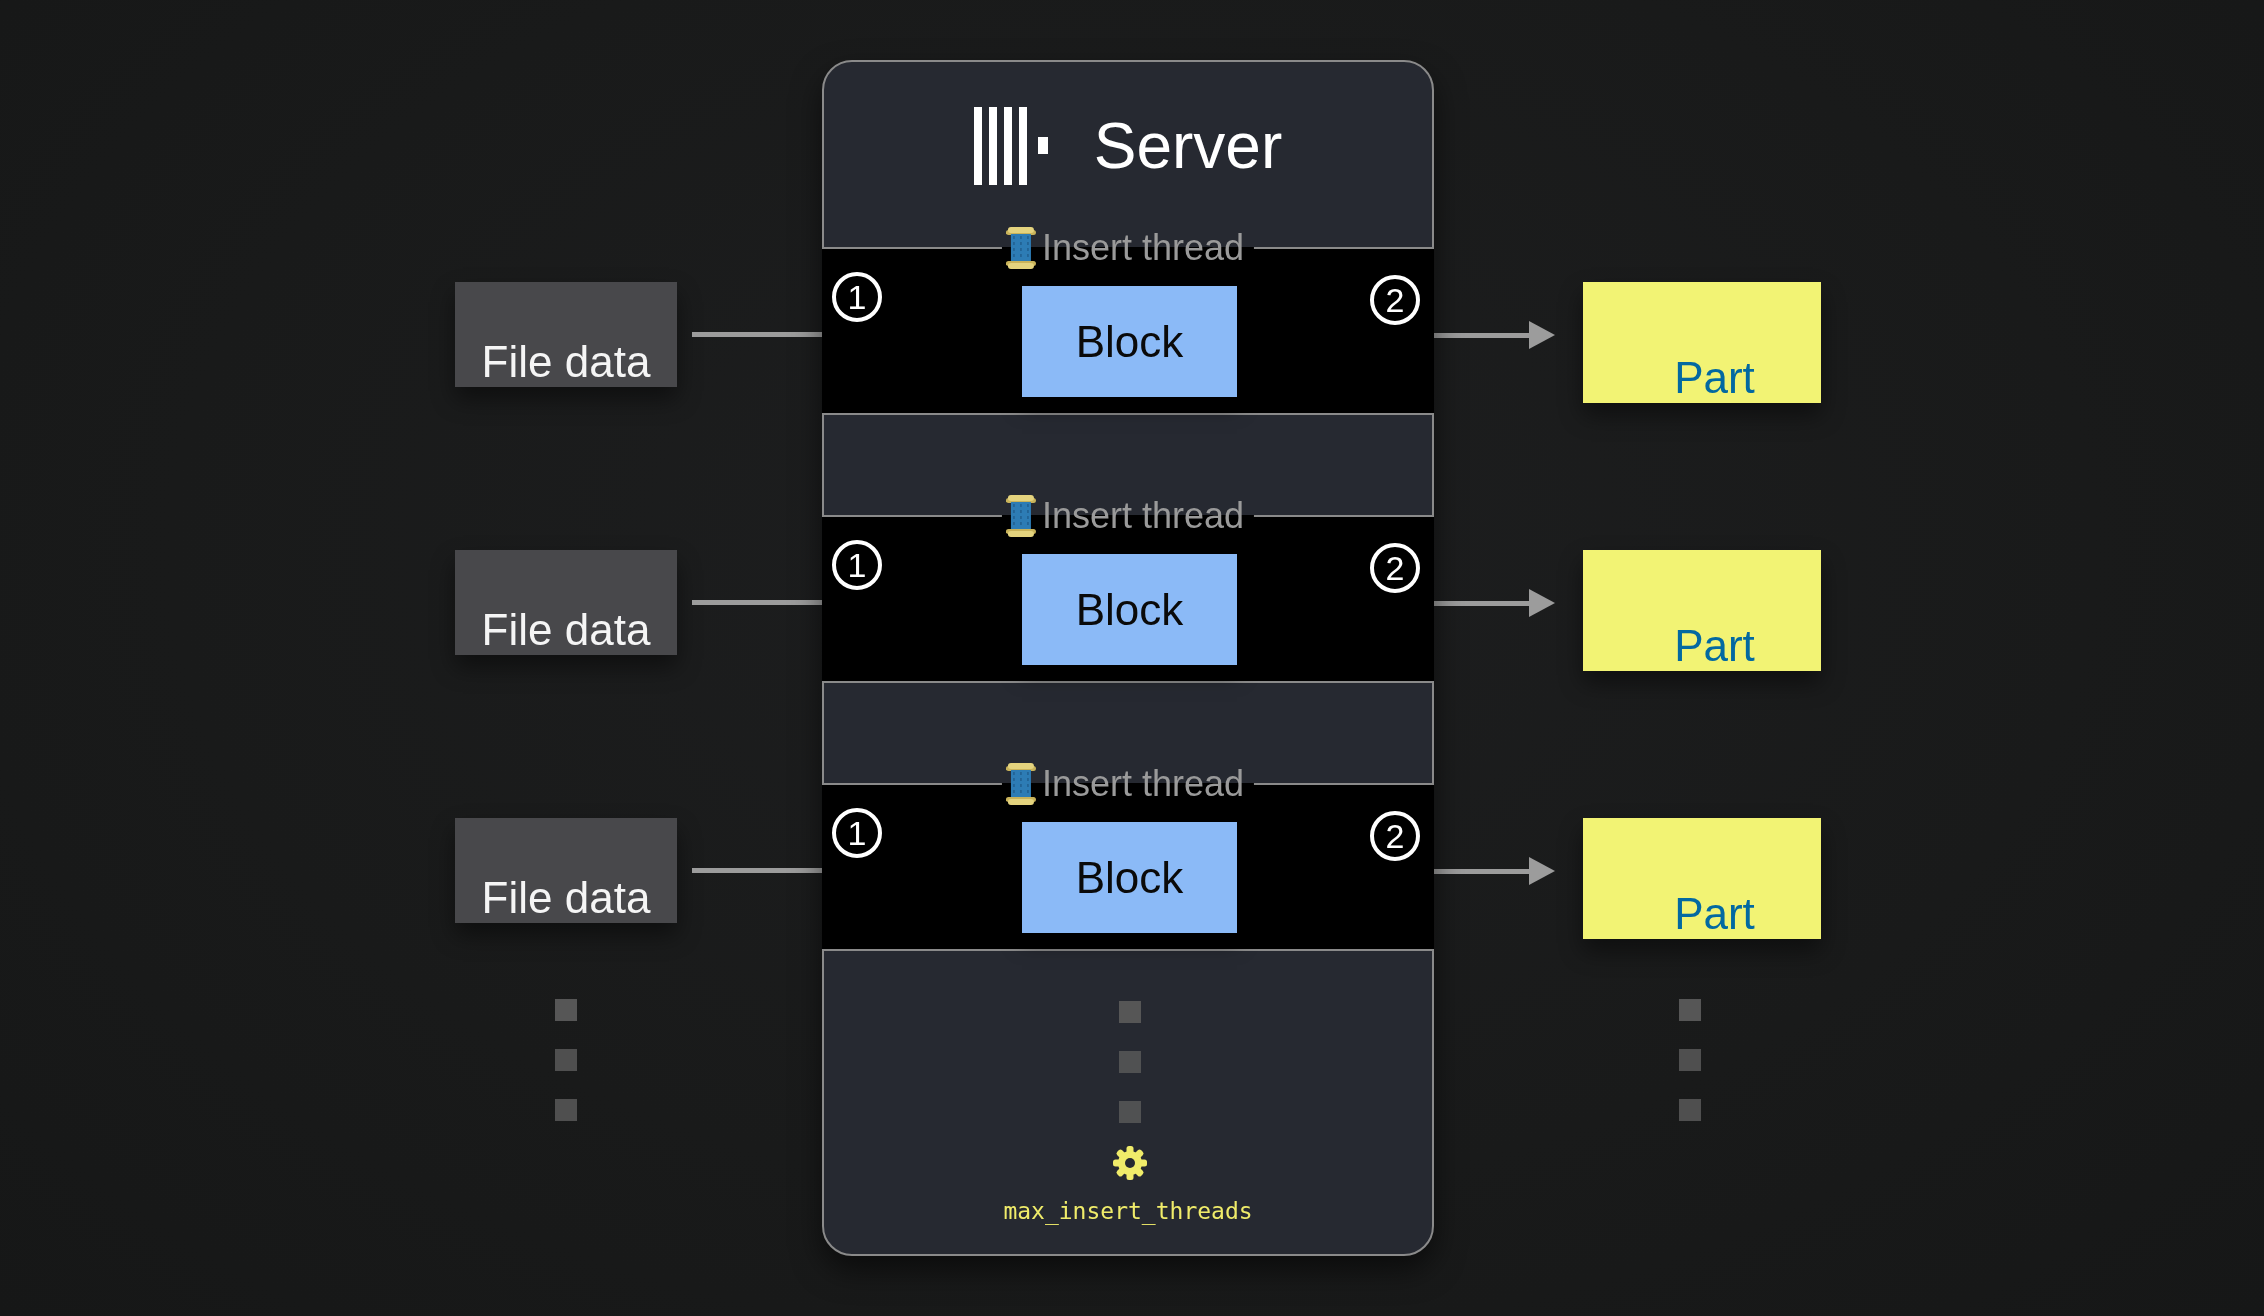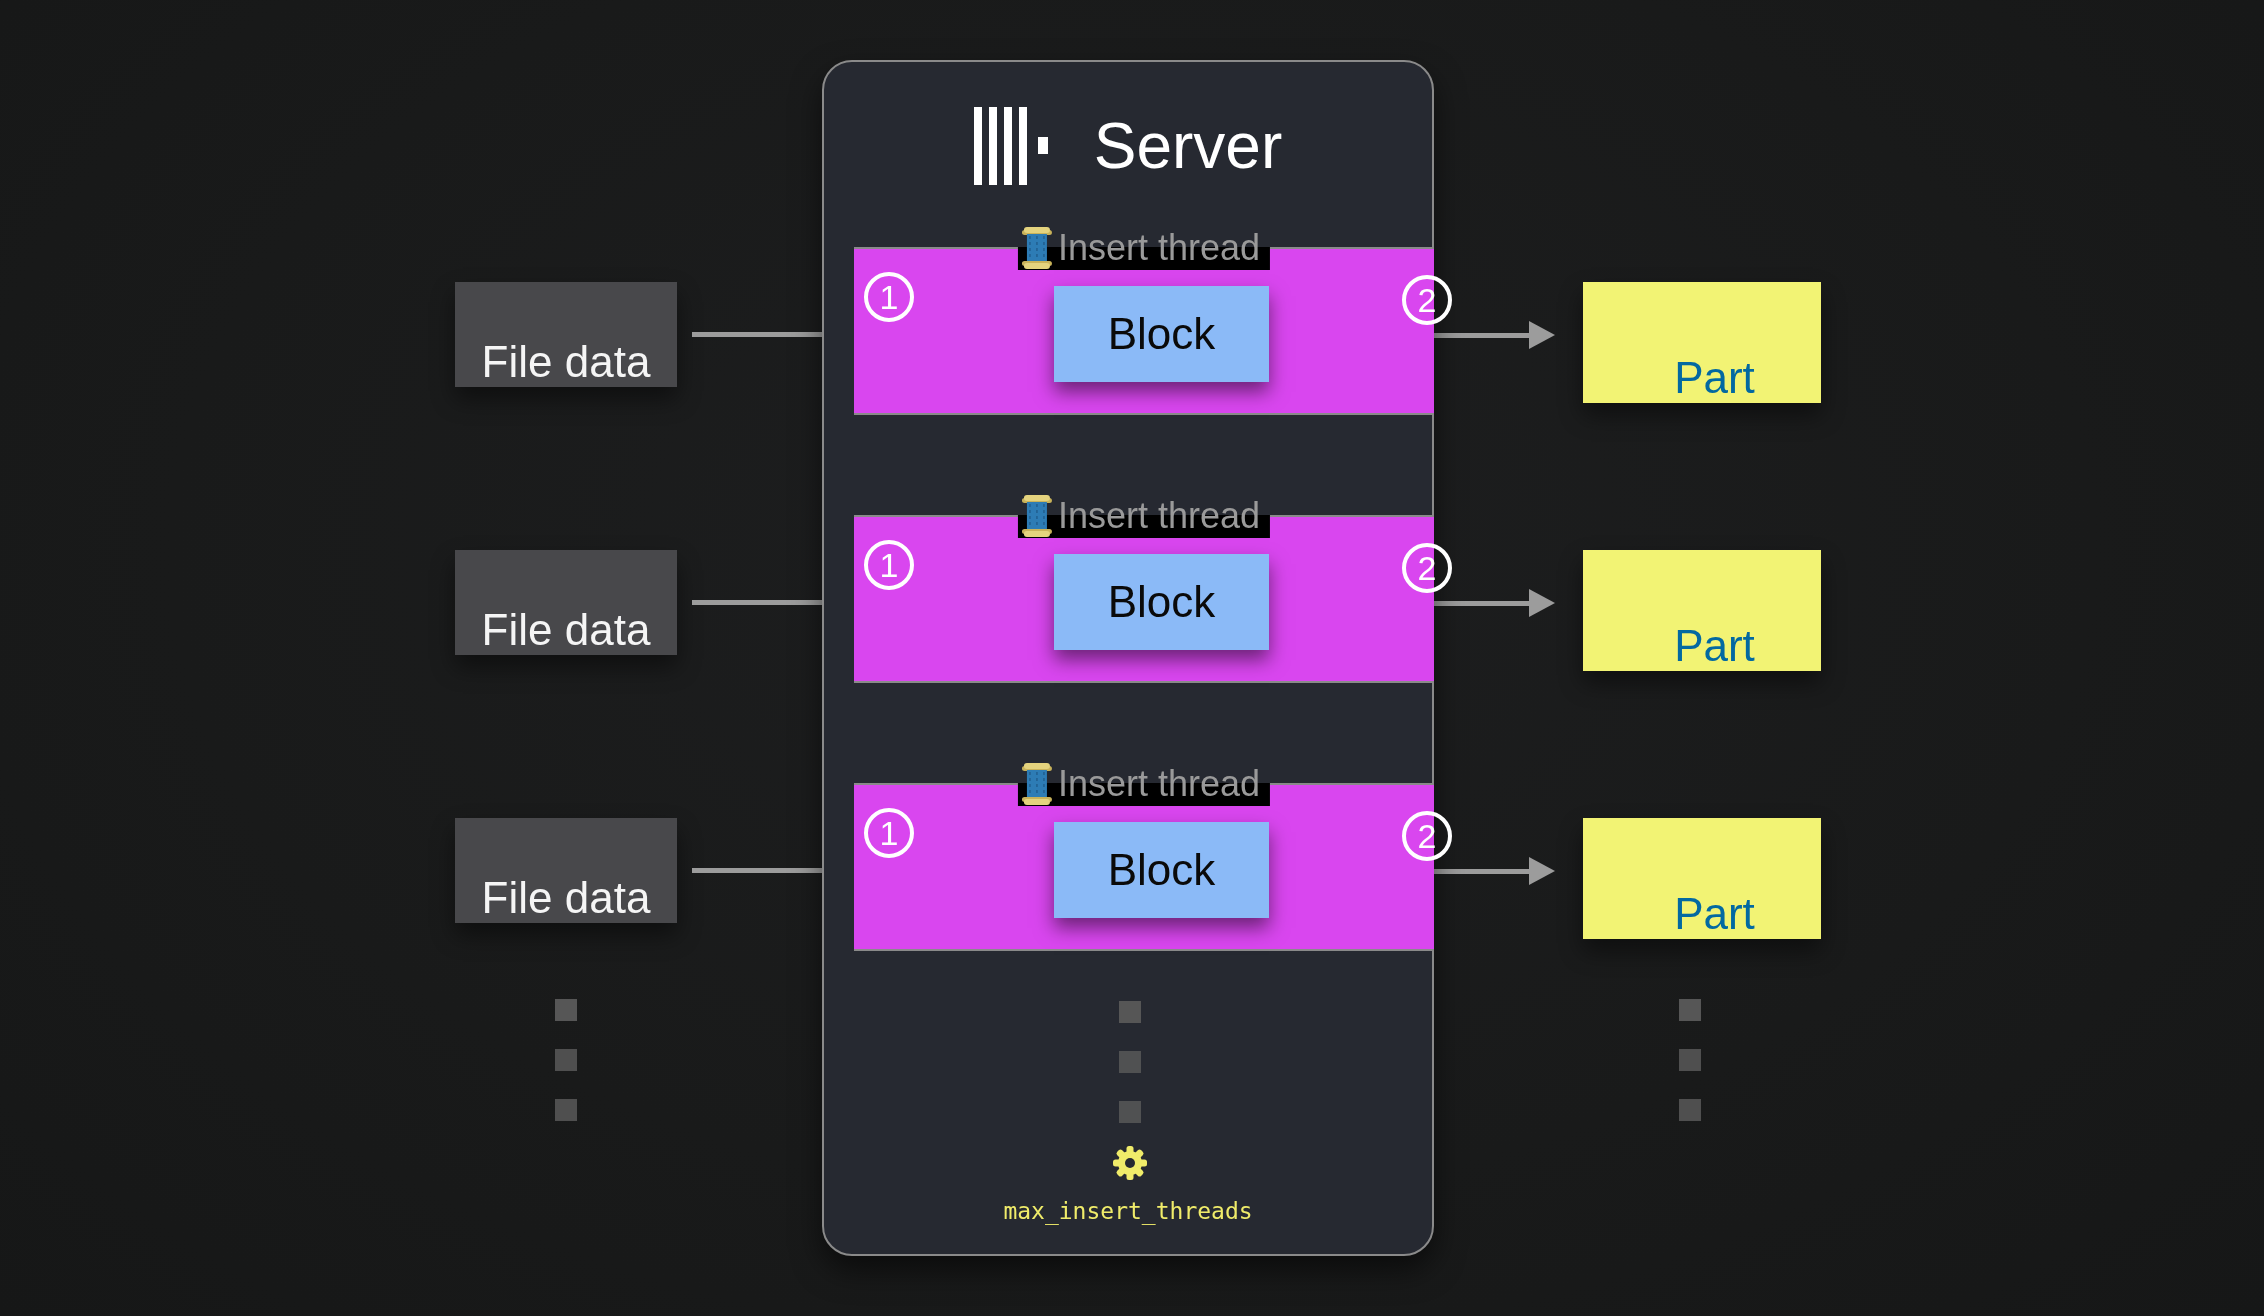--- a/index.html
+++ b/index.html
@@ -40,41 +40,41 @@
     border:2px solid #8a8a8a;
     border-radius:30px;
     box-shadow:0 14px 30px rgba(0,0,0,.55);
   }
   .title-row{position:absolute;top:45px;left:0;width:100%;height:78px;
     display:flex;align-items:center;justify-content:center;gap:46px;}
   .title-row .title-text{color:#fff;font-size:64px;line-height:78px;}
   
   .thread{
     position:absolute;left:-2px;right:-2px;height:168px;
-    box-sizing:border-box;background:#d946ef;
-    border-top:2px solid #8a8a8a;border-bottom:2px solid #8a8a8a;margin-left:32px;
+    box-sizing:border-box;background:#000000;
+    border-top:2px solid #8a8a8a;border-bottom:2px solid #8a8a8a;
   }
   .legend{
     position:absolute;top:-23px;left:50%;transform:translateX(-50%);
     height:44px;display:flex;align-items:center;
     padding:0 10px 0 4px;white-space:nowrap;
     background:linear-gradient(to bottom,#262931 0px,#262931 21px,#000 21px,#000 44px);
     color:#9a9a9a;font-size:36px;
   }
   .legend svg{margin-right:6px;}
   .badge{
     position:absolute;width:50px;height:50px;box-sizing:border-box;
     border:4px solid #fff;border-radius:50%;
     color:#fff;font-size:34px;
     display:flex;align-items:center;justify-content:center;
   }
   .badge-in{left:10px;top:23px;}
   .badge-out{left:548px;top:26px;}
   .blockbox{
-    position:absolute;left:200px;top:37px;width:215px;height:96px;
+    position:absolute;left:200px;top:37px;width:215px;height:111px;
     background:#8bbaf7;color:#0a0a0a;font-size:44px;
     display:flex;align-items:center;justify-content:center;
     box-shadow:0 10px 18px rgba(0,0,0,.5);
   }
   .panel-dots{left:295px;top:939px;height:122px;}
   .gear-wrap{position:absolute;left:288px;top:1083px;width:36px;height:36px;}
   .setting-label{
     position:absolute;top:1131px;left:0;width:100%;
     text-align:center;color:#f0ec6a;
     font-family:"DejaVu Sans Mono", monospace;

